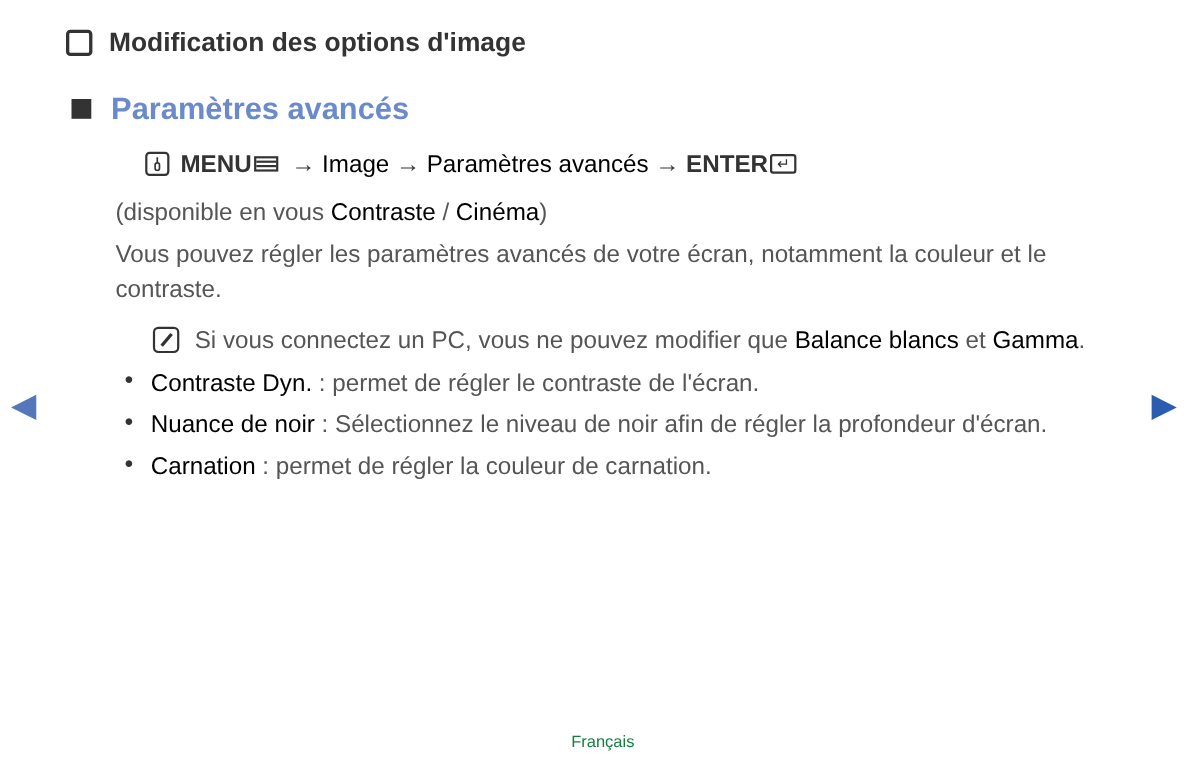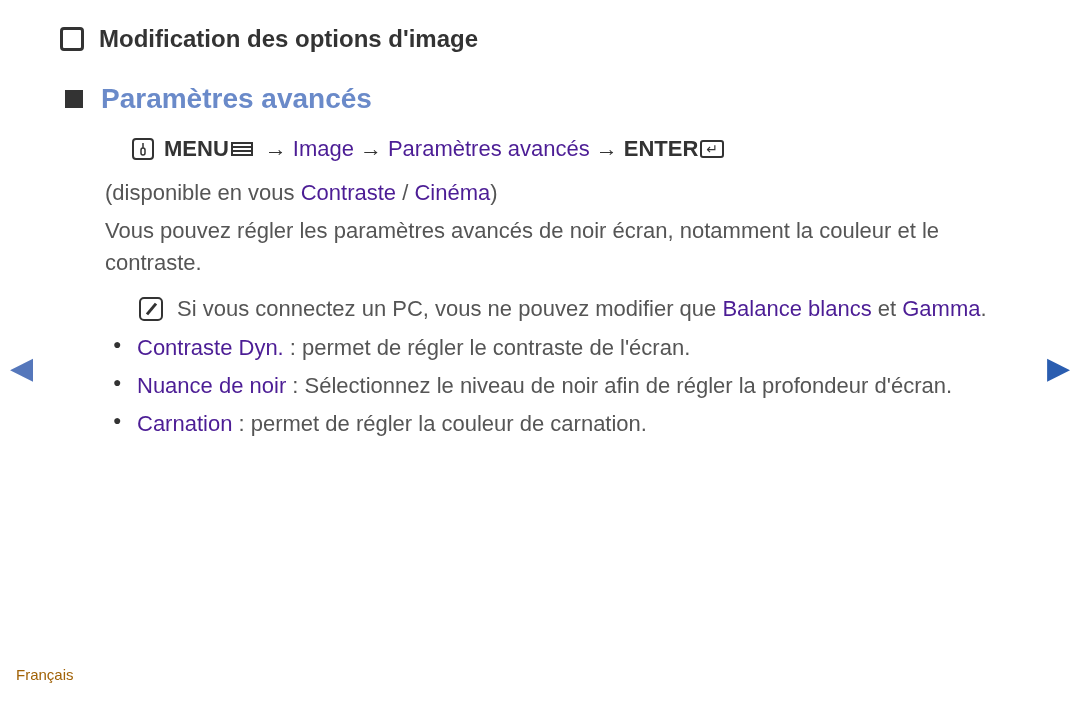--- a/index.html
+++ b/index.html
@@ -114,21 +114,21 @@
       top: -3px;
       left: 4px;
       font-size: 14px;
       color: #333333;
     }
     .arrow {
       margin: 0 6px;
       color: #333333;
     }
     .link-blue {
-      color: #4c1d95;
+      color: #000000;
     }
     .availability {
       margin-bottom: 6px;
     }
     .desc {
       margin-bottom: 14px;
     }
     .note-row {
       display: flex;
       align-items: flex-start;
@@ -186,22 +186,23 @@
     }
     .nav-right {
       right: 10px;
       color: #2a5db0;
     }
     .footer {
       position: absolute;
       bottom: 22px;
       left: 16px;
       right: 0;
+      text-align: center;
       font-size: 15px;
-      color: #a16207;
+      color: #15803d;
     }
   </style>
 </head>
 <body>
 
 <div class="page-title">
   <span class="page-title-icon"></span>
   <span>Modification des options d'image</span>
 </div>
 
@@ -226,21 +227,21 @@
     <span class="link-blue">Paramètres avancés</span>
     <span class="arrow">→</span>
     <span class="menu-bold">ENTER</span>
     <span class="enter-icon"></span>
   </div>
 
   <div class="availability">
     <span>(disponible en vous </span><span class="link-blue">Contraste</span><span> / </span><span class="link-blue">Cinéma</span><span>)</span>
   </div>
 
-  <div class="desc">Vous pouvez régler les paramètres avancés de noir écran, notamment la couleur et le contraste.</div>
+  <div class="desc">Vous pouvez régler les paramètres avancés de votre écran, notamment la couleur et le contraste.</div>
 
   <div class="note-row">
     <span class="note-icon">
         <span class="note-pencil"></span>
       </span>
     <div class="note-text">
       <span>Si vous connectez un PC, vous ne pouvez modifier que </span><span class="link-blue">Balance blancs</span><span> et </span><span class="link-blue">Gamma</span><span>.</span>
     </div>
   </div>
 

